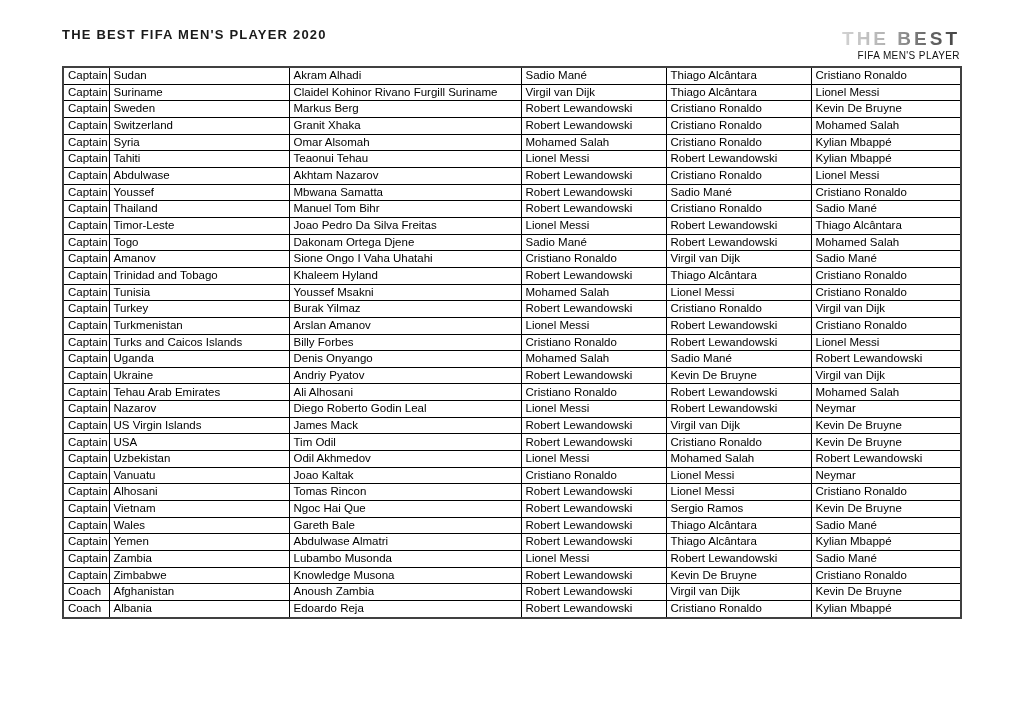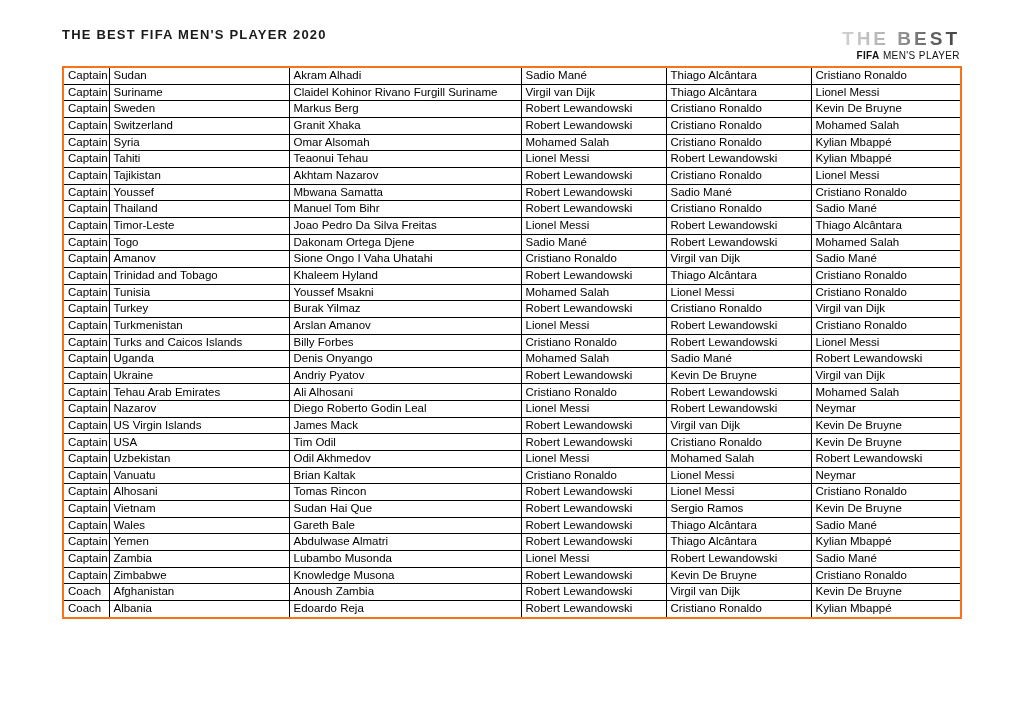--- a/index.html
+++ b/index.html
@@ -46,29 +46,29 @@
     color: transparent;
     white-space: nowrap;
   }
   .logo-sub {
     margin-top: 2px;
     font-size: 10px;
     letter-spacing: 0.4px;
     color: #111;
     white-space: nowrap;
   }
-  .logo-sub .bold { font-weight: 700; }
+  .logo-sub .bold { font-weight: 400; }
   table.votes {
     position: absolute;
     left: 62px;
     top: 66px;
     border-collapse: collapse;
     table-layout: fixed;
     width: 898px;
-    border: 2px solid #f97316;
+    border: 2px solid #404040;
   }
   table.votes td {
     border: 1px solid #000;
     height: 15.66px;
     padding: 0 0 0 4px;
     font-size: 11.5px;
     line-height: 1;
     white-space: nowrap;
     overflow: hidden;
     vertical-align: middle;
@@ -148,21 +148,21 @@
         <tr>
           <td>Captain</td>
           <td>Tahiti</td>
           <td>Teaonui Tehau</td>
           <td>Lionel Messi</td>
           <td>Robert Lewandowski</td>
           <td>Kylian Mbappé</td>
         </tr>
         <tr>
           <td>Captain</td>
-          <td>Tajikistan</td>
+          <td>Abdulwase</td>
           <td>Akhtam Nazarov</td>
           <td>Robert Lewandowski</td>
           <td>Cristiano Ronaldo</td>
           <td>Lionel Messi</td>
         </tr>
         <tr>
           <td>Captain</td>
           <td>Youssef</td>
           <td>Mbwana Samatta</td>
           <td>Robert Lewandowski</td>
@@ -293,37 +293,37 @@
           <td>Captain</td>
           <td>Uzbekistan</td>
           <td>Odil Akhmedov</td>
           <td>Lionel Messi</td>
           <td>Mohamed Salah</td>
           <td>Robert Lewandowski</td>
         </tr>
         <tr>
           <td>Captain</td>
           <td>Vanuatu</td>
-          <td>Brian Kaltak</td>
+          <td>Joao Kaltak</td>
           <td>Cristiano Ronaldo</td>
           <td>Lionel Messi</td>
           <td>Neymar</td>
         </tr>
         <tr>
           <td>Captain</td>
           <td>Alhosani</td>
           <td>Tomas Rincon</td>
           <td>Robert Lewandowski</td>
           <td>Lionel Messi</td>
           <td>Cristiano Ronaldo</td>
         </tr>
         <tr>
           <td>Captain</td>
           <td>Vietnam</td>
-          <td>Sudan Hai Que</td>
+          <td>Ngoc Hai Que</td>
           <td>Robert Lewandowski</td>
           <td>Sergio Ramos</td>
           <td>Kevin De Bruyne</td>
         </tr>
         <tr>
           <td>Captain</td>
           <td>Wales</td>
           <td>Gareth Bale</td>
           <td>Robert Lewandowski</td>
           <td>Thiago Alcântara</td>

